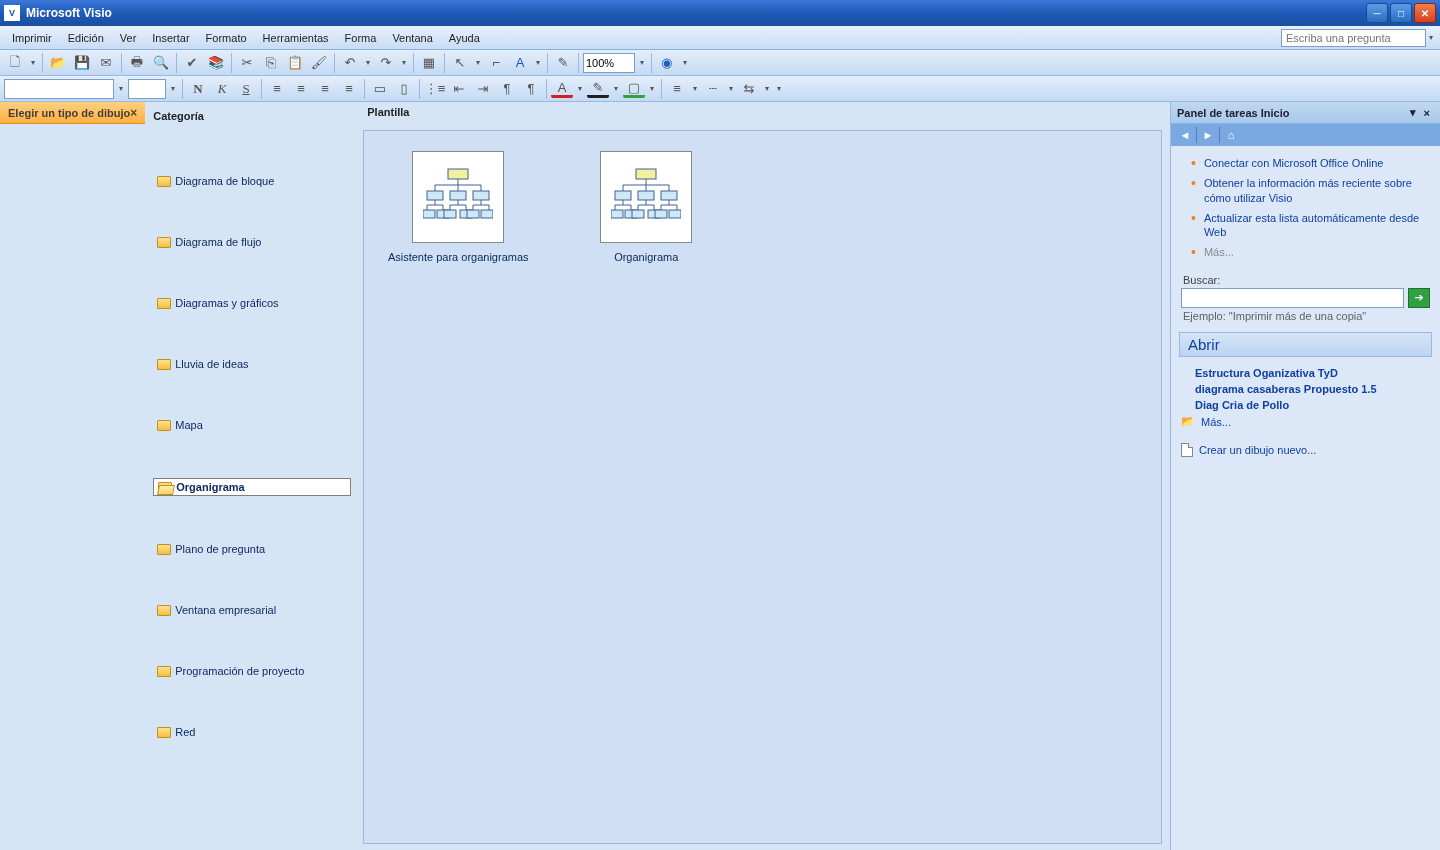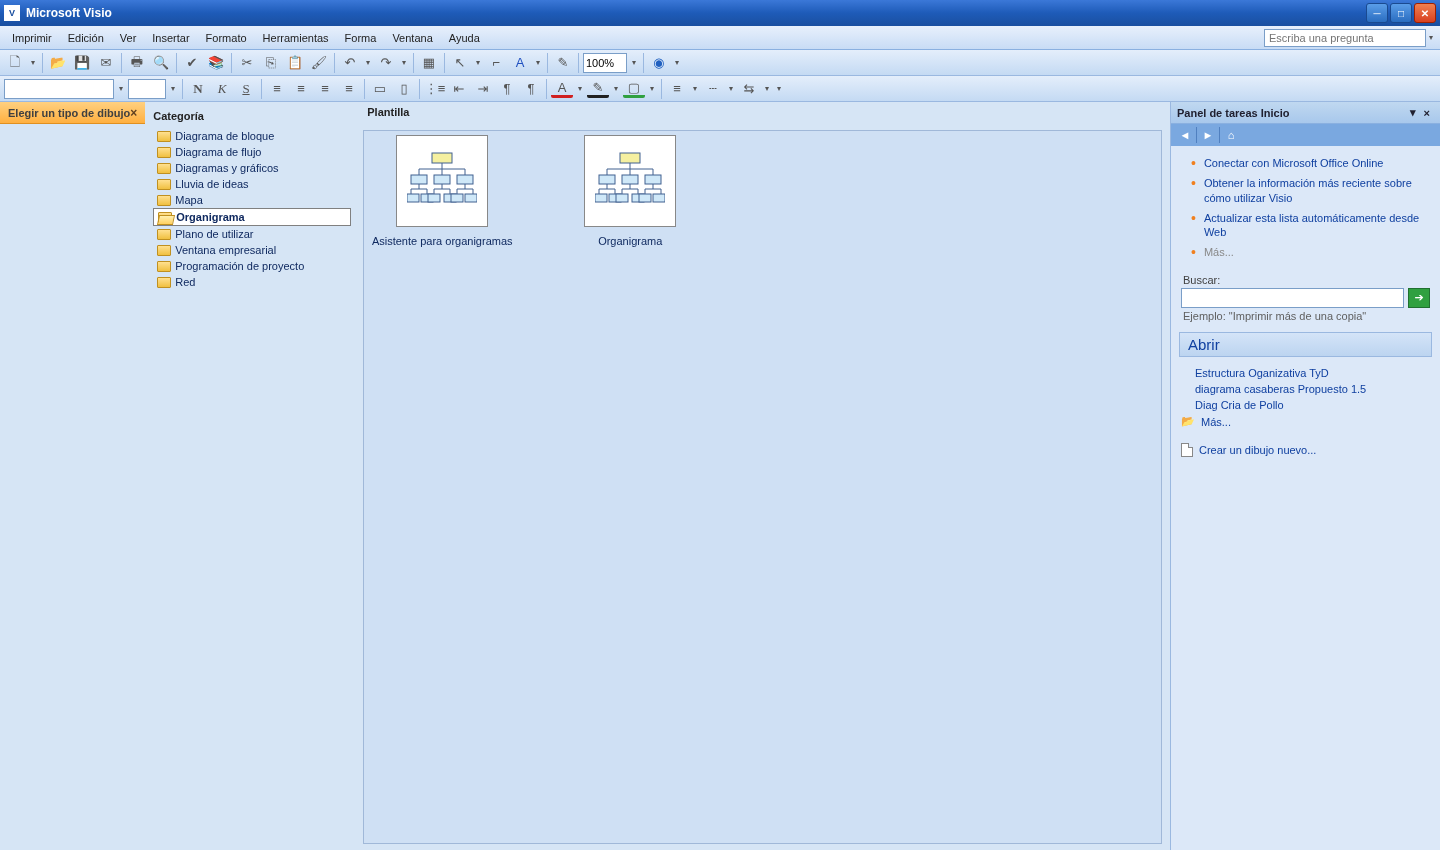--- a/index.html
+++ b/index.html
@@ -54,21 +54,21 @@
   align-items: center;
   padding: 0 4px;
 }
 .menu-item {
   padding: 3px 8px;
   cursor: pointer;
   color: #222;
 }
 .menubar-spacer { flex:1; }
 .help-search {
-  width: 162px; height: 18px;
+  width: 145px; height: 18px;
   border: 1px solid #7a9ec8;
   font-size: 11px;
   padding: 0 4px;
   color: #888;
   background: white;
 }
 
 
 .toolbar {
   height: 26px;
@@ -91,21 +91,21 @@
 .tb-sep { width:1px; height:20px; background:#9ab8e0; margin: 0 2px; }
 .tb-combo {
   height: 20px;
   border: 1px solid #7a9ec8;
   background: white;
   font-size: 11px;
   padding: 0 2px;
 }
 .tb-combo.font { width: 110px; }
 .tb-combo.size { width: 38px; }
-.tb-combo.zoom { width: 44px; }
+.tb-combo.zoom { width: 52px; }
 .tb-dropdown { width:10px; font-size:8px; color:#555; display:inline-flex; align-items:center; justify-content:center; }
 .bold-btn { font-weight: bold; font-family: "Times New Roman", serif; }
 .italic-btn { font-style: italic; font-family: "Times New Roman", serif; }
 .underline-btn { text-decoration: underline; font-family: "Times New Roman", serif; }
 
 
 .content { display:flex; height: calc(850px - 26px - 24px - 26px - 26px); }
 .main-area { flex: 1; display: flex; }
 .task-pane { width: 270px; background: #dce8f8; border-left: 1px solid #9ab8e0; display:flex; flex-direction:column; }
 
@@ -132,20 +132,21 @@
   padding: 4px 8px 6px;
   color: #222;
 }
 .cat-list { padding: 0 8px; }
 .cat-item {
   display: flex; align-items: flex-end;
   padding: 2px 4px;
   cursor: pointer;
   color: #102a60;
   gap: 4px;
+  margin-top: 45px;
 }
 .cat-item.selected {
   border: 1px solid #808080;
   background: #fff;
   font-weight: bold;
 }
 .folder-icon {
   width: 14px; height: 11px;
   background: linear-gradient(to bottom, #ffe090, #f0c040);
   border: 1px solid #c09020;
@@ -164,21 +165,21 @@
 
 .template-col {
   flex: 1;
   background: #d6e5f5;
 }
 .template-grid {
   margin: 6px 8px 8px 4px;
   background: #cfe0f4;
   border: 1px solid #a0b8d8;
   height: calc(100% - 34px);
-  padding: 4px;
+  padding: 20px;
   display: flex;
   gap: 40px;
   align-items: flex-start;
 }
 .template-item { text-align: center; width: 148px; cursor:pointer; }
 .template-thumb {
   width: 92px; height: 92px;
   background: white;
   border: 1px solid #888;
   margin: 0 auto 8px;
@@ -258,21 +259,21 @@
 }
 .example { color:#606060; font-size:11px; margin-bottom:10px; padding-left:2px; }
 .section-header {
   background: linear-gradient(to bottom,#d4e4f8,#bcd4f0);
   border:1px solid #9ab8e0;
   color:#1040a0;
   font-size:15px; font-family: Verdana, sans-serif;
   padding: 3px 8px;
   margin: 6px -2px 8px;
 }
-.recent-list { list-style:none; padding:0 0 0 14px; }
+.recent-list { list-style:none; padding:0 0 0 14px;font-weight:bold; }
 .recent-list li { color:#1040a0; padding:2px 0; cursor:pointer; }
 .icon-row { display:flex; align-items:center; gap:6px; color:#1040a0; cursor:pointer; padding:2px 0; }
 .small-icon {
   width:14px; height:14px;
   display:inline-flex; align-items:center; justify-content:center;
   font-size:11px;
 }
 .doc-icon { border:1px solid #888; background:white; width:12px; height:14px; position:relative; }
 .doc-icon::after { content:''; position:absolute; right:-1px; top:-1px; width:4px; height:4px; background:#dce8f8; border-left:1px solid #888; border-bottom:1px solid #888; }
 
@@ -418,21 +419,21 @@
             <div class="cat-item">
               <span class="folder-icon"></span>
               <span>Mapa</span>
             </div>
             <div class="cat-item selected">
               <span class="folder-icon open"></span>
               <span>Organigrama</span>
             </div>
             <div class="cat-item">
               <span class="folder-icon"></span>
-              <span>Plano de utilizar</span>
+              <span>Plano de pregunta</span>
             </div>
             <div class="cat-item">
               <span class="folder-icon"></span>
               <span>Ventana empresarial</span>
             </div>
             <div class="cat-item">
               <span class="folder-icon"></span>
               <span>Programación de proyecto</span>
             </div>
             <div class="cat-item">

